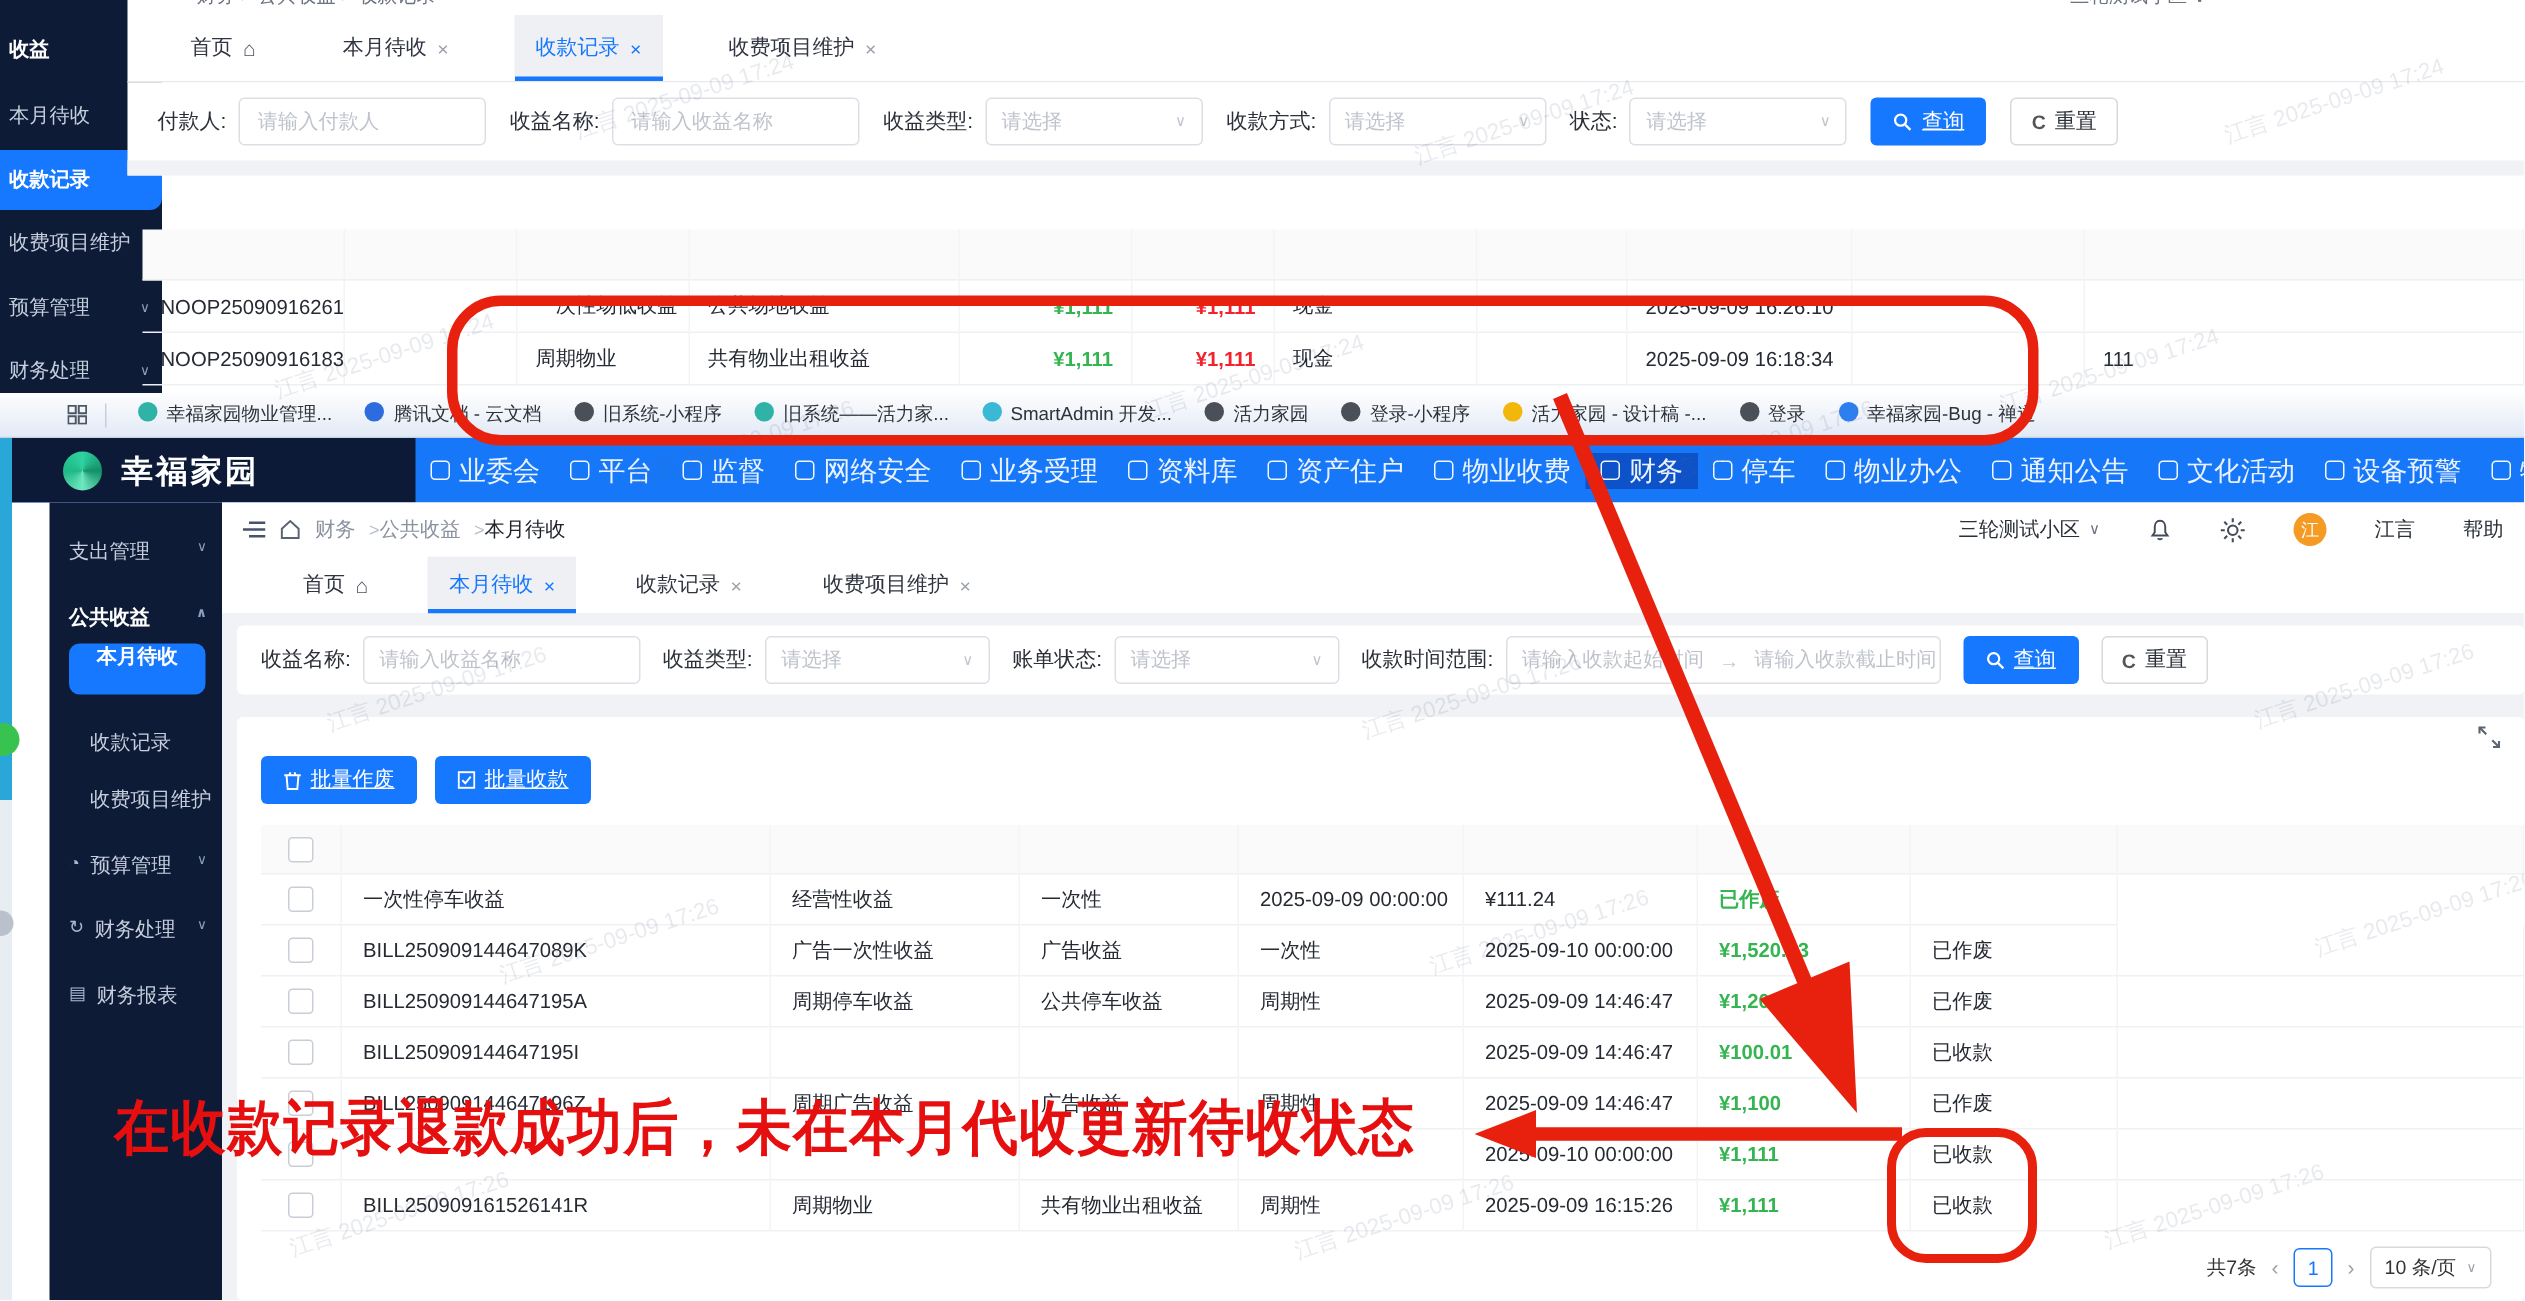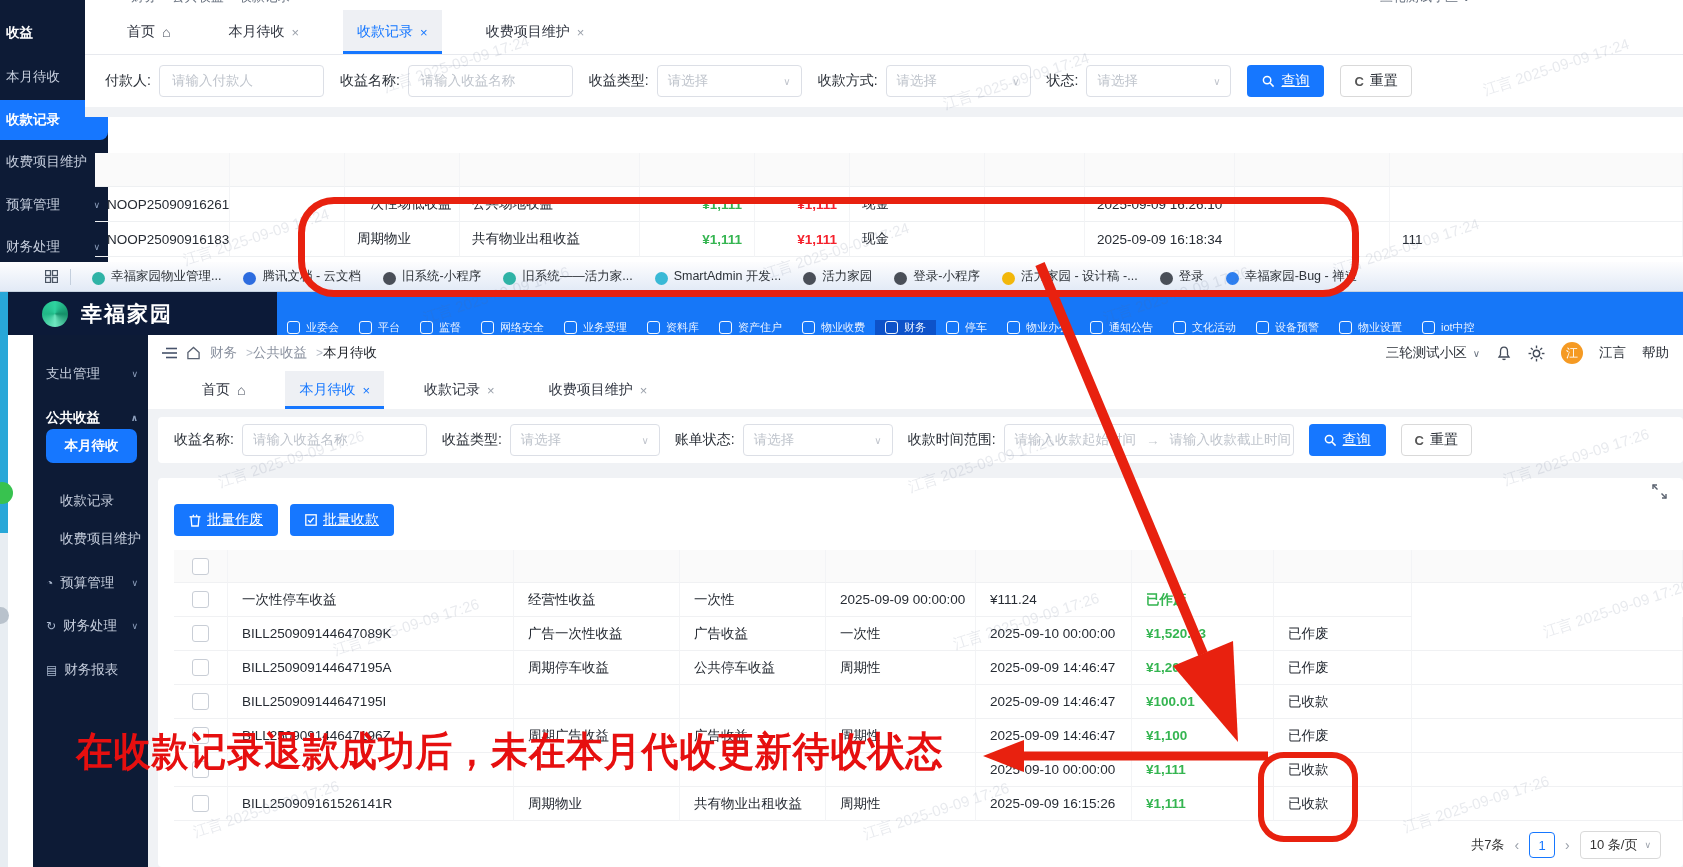--- a/index.html
+++ b/index.html
@@ -53,38 +53,38 @@
                 overflow:hidden;white-space:nowrap;color:#262b33;}
   .hrow-t .cell{height:34px;background:#fafafa;font-weight:700;color:#20252d;}
   .hrow-t .cell:nth-child(5),.hrow-t .cell:nth-child(6){justify-content:flex-end;}
   .row-t .cell:nth-child(5){justify-content:flex-end;color:#35b551;font-weight:700;}
   .row-t .cell:nth-child(6){justify-content:flex-end;color:#f5222d;font-weight:700;}
   
   .bot-shot{position:absolute;left:0;top:262px;width:1683px;height:605px;background:#fff;overflow:hidden;}
   .bookmarks{position:absolute;left:0;top:0;width:100%;height:30px;box-sizing:border-box;
              background:linear-gradient(#fdfdfe,#e2eaf6);border-bottom:1px solid #c6d2e0;
              display:flex;align-items:center;padding-left:45px;}
-  .bm{display:flex;align-items:flex-end;gap:6px;font-size:12.5px;color:#2e3339;padding:0 11px;white-space:nowrap;}
+  .bm{display:flex;align-items:flex-start;gap:6px;font-size:12.5px;color:#2e3339;padding:0 11px;white-space:nowrap;}
   .fav{width:13px;height:13px;border-radius:50%;flex:0 0 auto;}
   .bm-sep{width:1px;height:16px;background:#c4cfdd;margin:0 10px 0 12px;}
   .bluenav{position:absolute;left:0;top:30px;width:100%;height:43px;background:#1677f8;display:flex;overflow:hidden;}
   .brand{width:277px;flex:0 0 auto;background:#0c1a38;color:#fff;display:flex;align-items:center;gap:13px;
          padding-left:42px;box-sizing:border-box;font-size:21px;font-weight:700;letter-spacing:2px;white-space:nowrap;}
   .logo{width:26px;height:26px;border-radius:50%;flex:0 0 auto;
         background:conic-gradient(#2fd3a0,#148f68,#6fe7c0,#20b886,#2fd3a0);}
-  .nav-items{flex:1;display:flex;align-items:flex-end;color:#eaf2ff;font-size:11px;overflow:hidden;}
+  .nav-items{flex:1;display:flex;align-items:center;color:#eaf2ff;font-size:18px;overflow:hidden;}
   .nav-it{display:flex;align-items:center;gap:6px;padding:0 10px;white-space:nowrap;}
   .nav-it.active{background:#0d52c9;}
   .nav-ico{width:11px;height:11px;border:1.3px solid rgba(255,255,255,.95);border-radius:3px;flex:0 0 auto;}
   .left-strip{position:absolute;left:0;top:30px;width:8px;height:575px;
               background:linear-gradient(#28a7d8 0 42%,#e8edf2 42% 100%);}
   .edge-dot-green{position:absolute;left:-9px;top:190px;width:22px;height:22px;border-radius:50%;background:#38c24f;}
   .edge-dot-gray{position:absolute;left:-8px;top:315px;width:17px;height:17px;border-radius:50%;background:#b9c2cc;}
   .b-side{position:absolute;left:33px;top:73px;width:115px;height:532px;background:#0d1b36;overflow:hidden;}
-  .b-side-item{position:absolute;left:0;width:100%;height:30px;display:flex;align-items:center;gap:7px;
+  .b-side-item{position:absolute;left:0;width:100%;height:30px;display:flex;gap:7px;
                padding:0 10px 0 13px;box-sizing:border-box;color:#c6cedd;font-size:13.5px;white-space:nowrap;}
   .b-side-item .caret{margin-left:auto;font-size:9px;color:#8ea0bd;}
   .b-side-item .caret:empty{display:none;}
   .b-side-item .s-ico{font-size:12px;color:#aab8cf;}
   .b-side-item .s-ico:empty{display:none;}
   .b-side div:nth-of-type(1){top:24px;}
   .b-side div:nth-of-type(2){top:68px;}
   .b-side div:nth-of-type(3){top:94px;height:34px;}
   .b-side div:nth-of-type(4){top:151px;padding-left:27px;}
   .b-side div:nth-of-type(5){top:189px;padding-left:27px;}
@@ -93,21 +93,21 @@
   .b-side div:nth-of-type(8){top:320px;}
   .b-side-item.sec-open{color:#fff;font-weight:700;}
   .b-side-item.active{left:13px;width:91px;background:#1677ff;border-radius:7px;color:#fff;
                       font-weight:700;justify-content:center;padding:0;}
   .b-main{position:absolute;left:148px;top:73px;right:0;height:532px;background:#fff;}
   .crumb-row{height:36px;display:flex;align-items:center;padding:0 14px;gap:9px;font-size:13.5px;color:#8a919f;}
   .crumb{display:flex;align-items:center;gap:9px;}
   .crumb-sep{color:#b9bfc9;font-size:12px;}
   .crumb:last-child .crumb-sep{display:none;}
   .crumb.active span:first-child{color:#1f2329;}
-  .hdr-right{margin-left:auto;display:flex;align-items:center;gap:16px;color:#2b3038;}
+  .hdr-right{margin-left:auto;display:flex;align-items:center;gap:32px;color:#2b3038;}
   .community{display:flex;align-items:center;gap:6px;font-size:13.5px;}
   .community .sel-caret{font-size:10px;color:#6a7380;}
   .avatar{width:22px;height:22px;border-radius:50%;background:#f59a23;color:#fff;font-size:12px;
           display:flex;align-items:center;justify-content:center;}
   .b-tabs{height:38px;padding-left:40px;gap:26px;}
   .b-content{position:absolute;left:0;top:74px;right:0;bottom:0;background:#f0f2f5;overflow:hidden;}
   .f-card{position:absolute;left:10px;top:8px;right:0;height:46px;background:#fff;border-radius:4px;
           display:flex;align-items:center;gap:15px;padding-left:16px;box-sizing:border-box;}
   .range-box{width:290px;color:#bfc4cc;gap:10px;}
   .range-box .arr{color:#c6cacf;}

